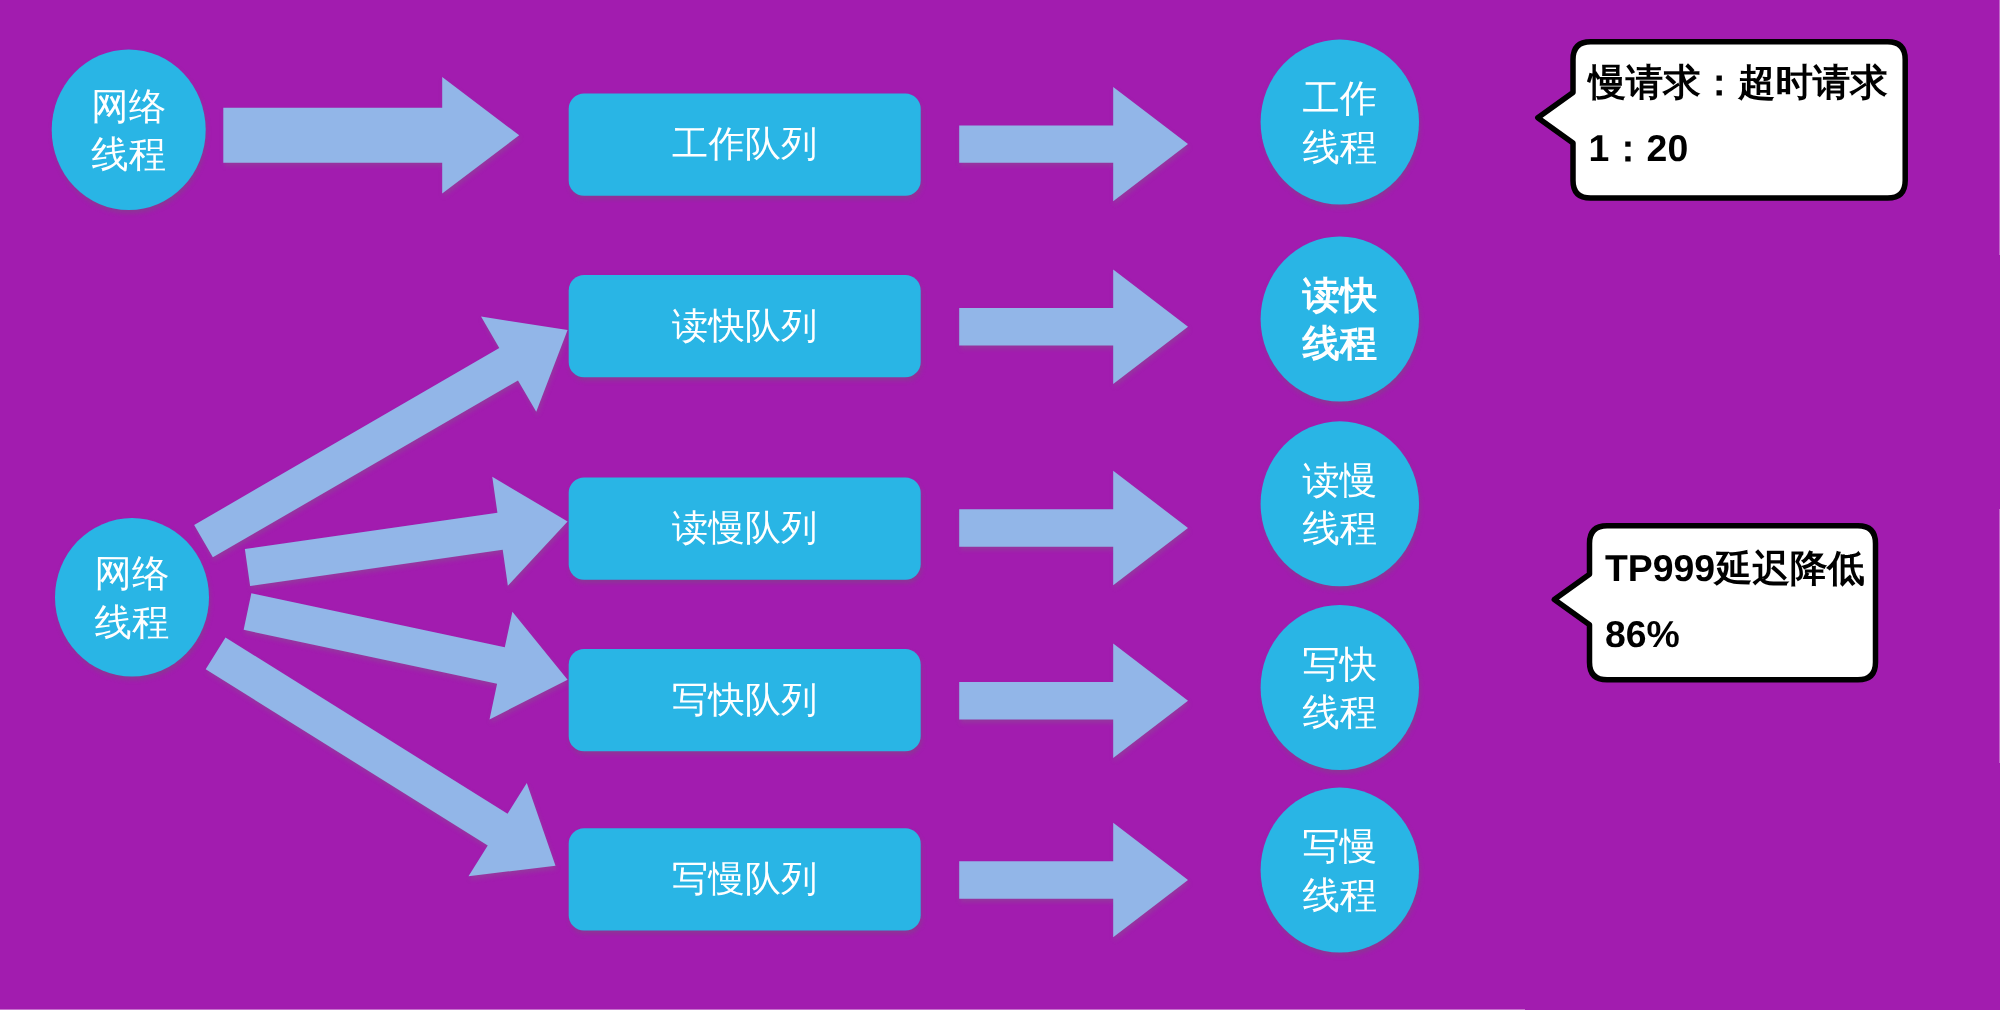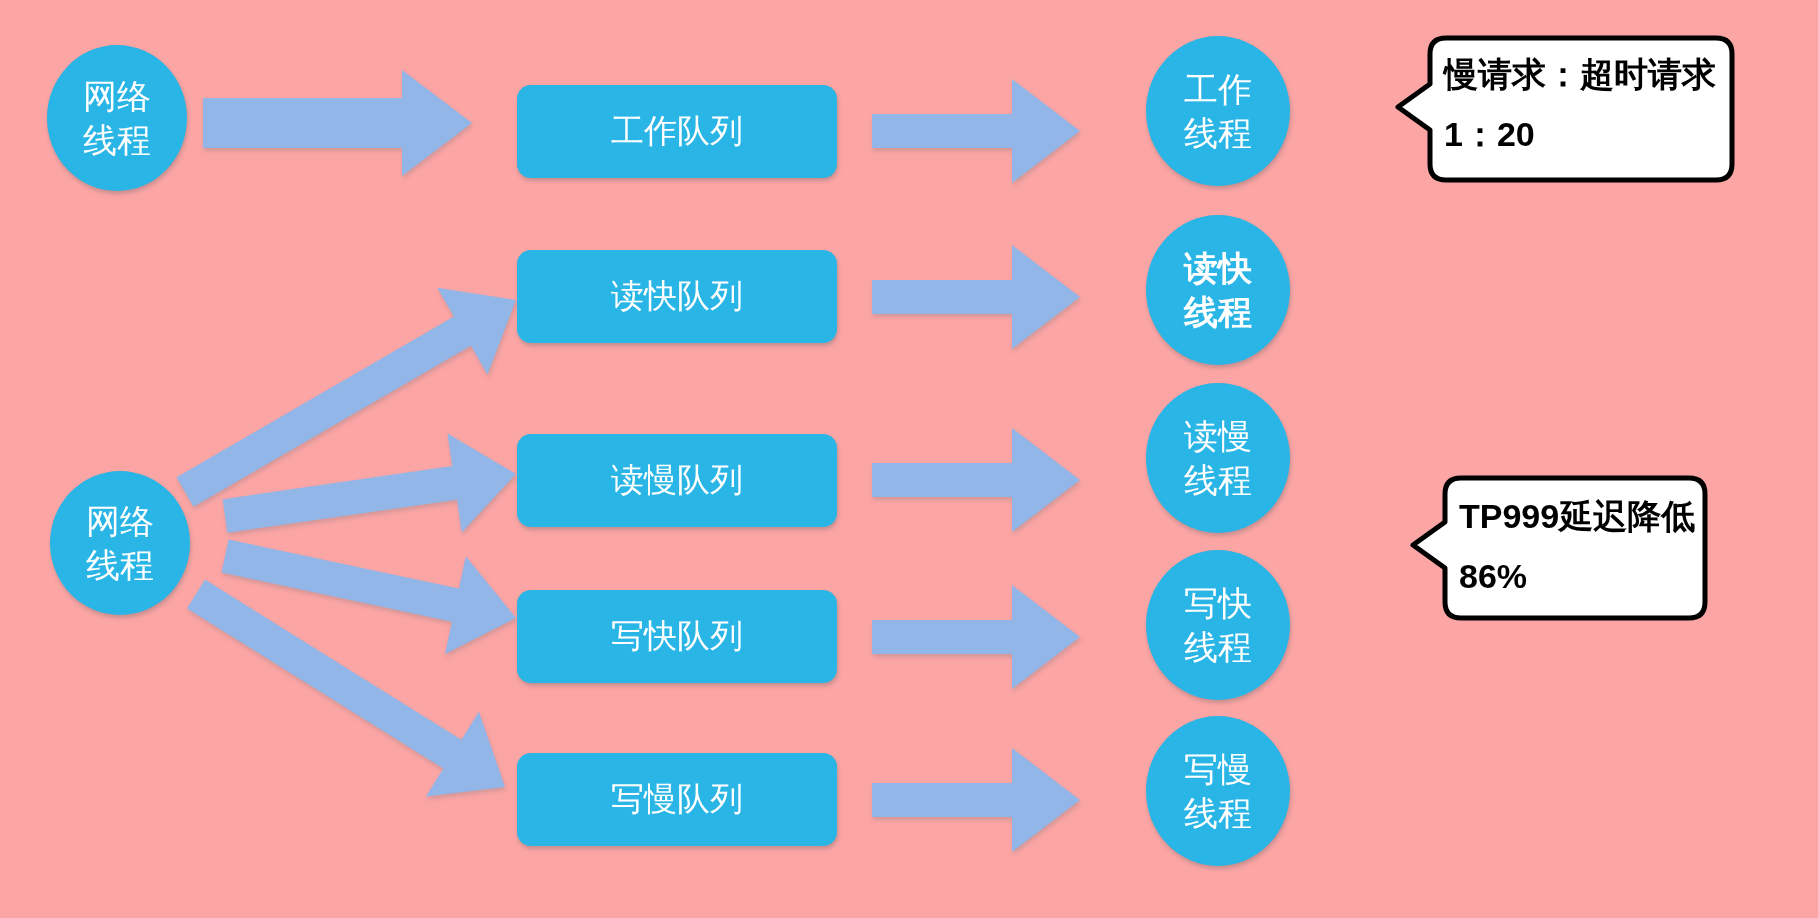--- a/index.html
+++ b/index.html
@@ -1,16 +1,16 @@
 <!DOCTYPE html>
 <html><head>
 <meta charset="utf-8">
 <style>
   html,body{margin:0;padding:0;background:#ffffff;}
-  #canvas{position:relative;width:1818px;height:918px;background:#fca5a5;overflow:hidden;
+  #canvas{position:relative;width:1818px;height:918px;background:#a21caf;overflow:hidden;
           font-family:"Liberation Sans","DejaVu Sans",sans-serif;}
   svg{display:block;}
   .shadow{filter:drop-shadow(1px 3px 2px rgba(100,100,100,0.35));}
   .soft-shadow{filter:drop-shadow(1px 3px 2px rgba(120,120,120,0.30));}
   .node-label{fill:#ffffff;font-size:33px;text-anchor:middle;
               font-family:"Liberation Sans","DejaVu Sans",sans-serif;}
   .circle-label{fill:#ffffff;font-size:34px;text-anchor:middle;
               font-family:"Liberation Sans","DejaVu Sans",sans-serif;}
   .bold{font-weight:bold;}
   .callout-text{fill:#000000;font-size:34px;font-weight:bold;text-anchor:start;

